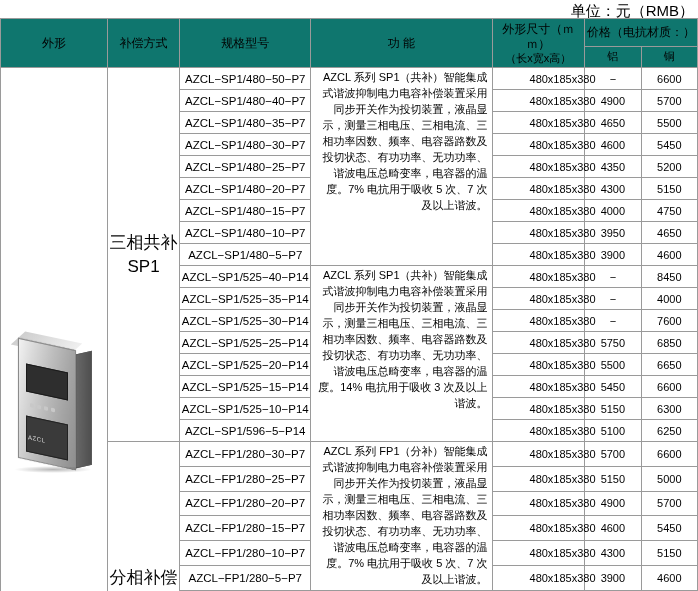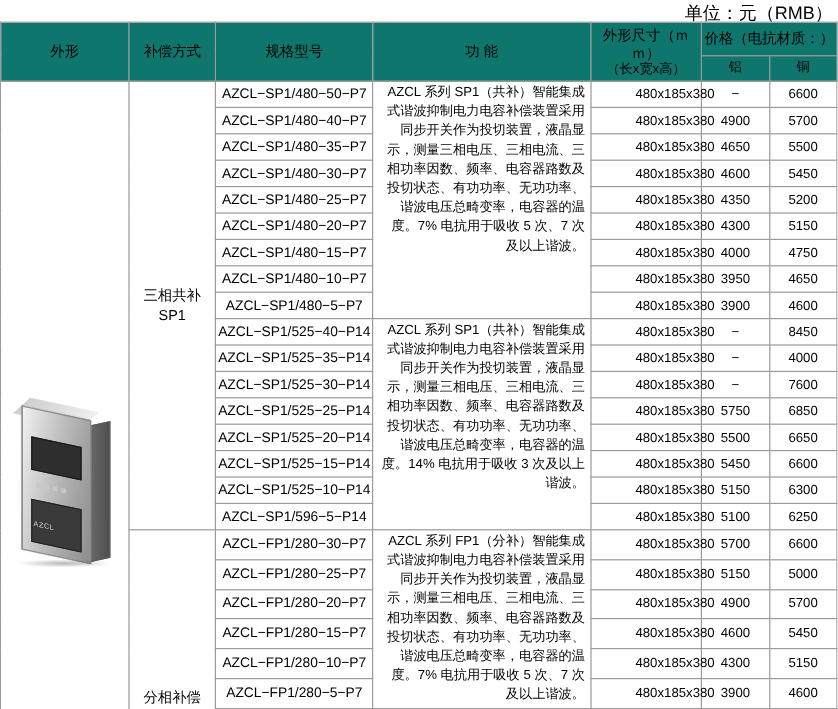--- a/index.html
+++ b/index.html
@@ -45,21 +45,21 @@
   .col-cu{width:56px;}
   td.model{
     font-size:11.5px;
     letter-spacing:0px;
     white-space:nowrap;
     height:21px;
   }
   td.size{font-size:11px;white-space:nowrap;padding-left:37px;}
   td.price{font-size:11px;}
   td.mode{
-    font-size:12px;
+    font-size:17px;
     line-height:1.4;
   }
   td.func{
     font-size:11px;
     text-align:right;
     padding:2px 4px;
     line-height:1.45;
     vertical-align:top;
   }
   td.shape{

